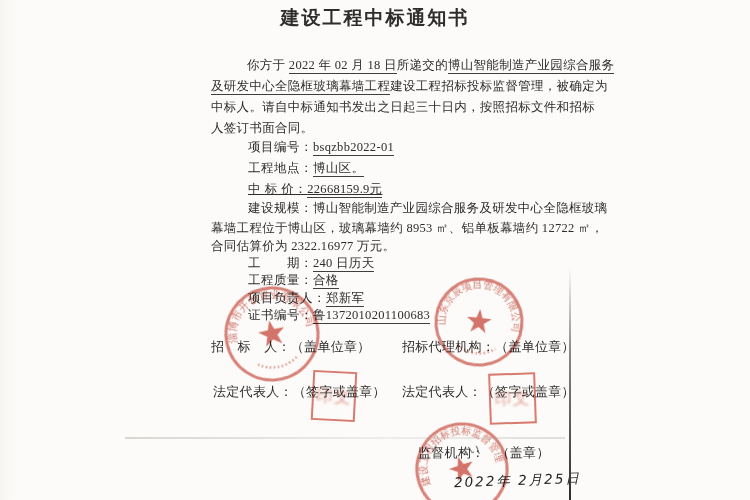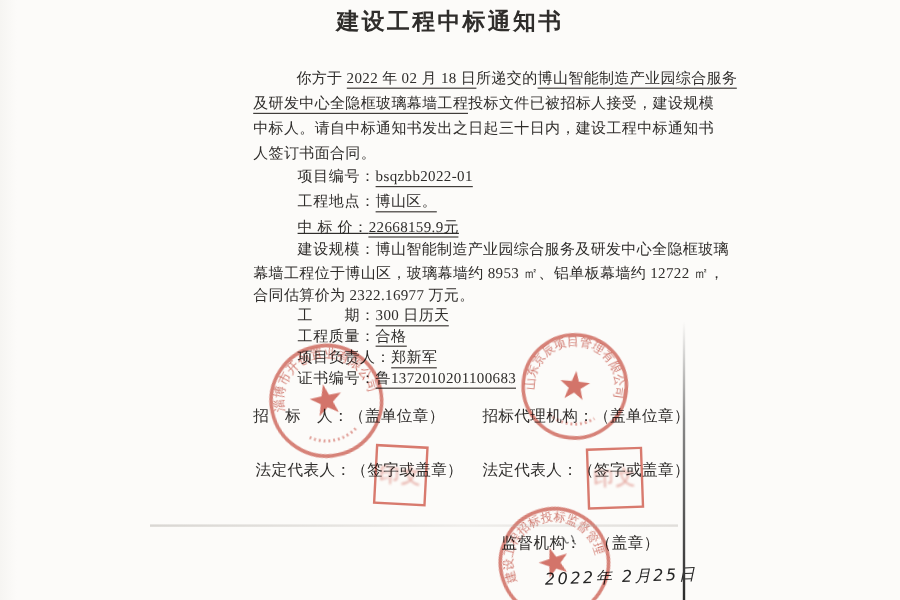--- a/index.html
+++ b/index.html
@@ -34,41 +34,41 @@
 
 <div class="canvas">
 
   <h1 class="title">建设工程中标通知书</h1>
 
 
   <div class="txt" style="left:247px;top:57px;">
     <span>你方于 </span><span class="u">2022 年 02 月 18 日</span><span>所递交的</span><span class="u">博山智能制造产业园综合服务</span>
   </div>
   <div class="txt" style="left:211px;top:78px;">
-    <span class="u">及研发中心全隐框玻璃幕墙工程</span><span>投标文件已被招标人接受，建设规模</span>
+    <span class="u">及研发中心全隐框玻璃幕墙工程</span><span>建设工程招标投标监督管理，被确定为</span>
   </div>
-  <div class="txt" style="left:211px;top:99px;">中标人。请自中标通知书发出之日起三十日内，建设工程中标通知书</div>
+  <div class="txt" style="left:211px;top:99px;">中标人。请自中标通知书发出之日起三十日内，按照招标文件和招标</div>
   <div class="txt" style="left:211px;top:120px;">人签订书面合同。</div>
 
   <div class="txt" style="left:248px;top:139px;">
     <span class="lbl">项目编号：</span><span class="u">bsqzbb2022-01</span>
   </div>
   <div class="txt" style="left:248px;top:160px;">
     <span class="lbl">工程地点：</span><span class="u">博山区。</span>
   </div>
   <div class="txt" style="left:248px;top:181px;text-decoration:underline;">
     <span class="lbl">中 标 价：</span><span class="u">22668159.9元</span>
   </div>
   <div class="txt" style="left:248px;top:200px;">
     <span class="lbl">建设规模：</span><span>博山智能制造产业园综合服务及研发中心全隐框玻璃</span>
   </div>
   <div class="txt" style="left:211px;top:220px;">幕墙工程位于博山区，玻璃幕墙约 8953 ㎡、铝单板幕墙约 12722 ㎡，</div>
   <div class="txt" style="left:211px;top:238px;">合同估算价为 2322.16977 万元。</div>
   <div class="txt" style="left:248px;top:255px;">
-    <span class="lbl">工　　期：</span><span class="u">300 日历天</span>
+    <span class="lbl">工　　期：</span><span class="u">240 日历天</span>
   </div>
   <div class="txt" style="left:248px;top:272px;">
     <span class="lbl">工程质量：</span><span class="u">合格</span>
   </div>
   <div class="txt" style="left:248px;top:290px;">
     <span class="lbl">项目负责人：</span><span class="u">郑新军</span>
   </div>
   <div class="txt" style="left:248px;top:307px;">
     <span class="lbl">证书编号：</span><span class="u">鲁1372010201100683</span>
   </div>

